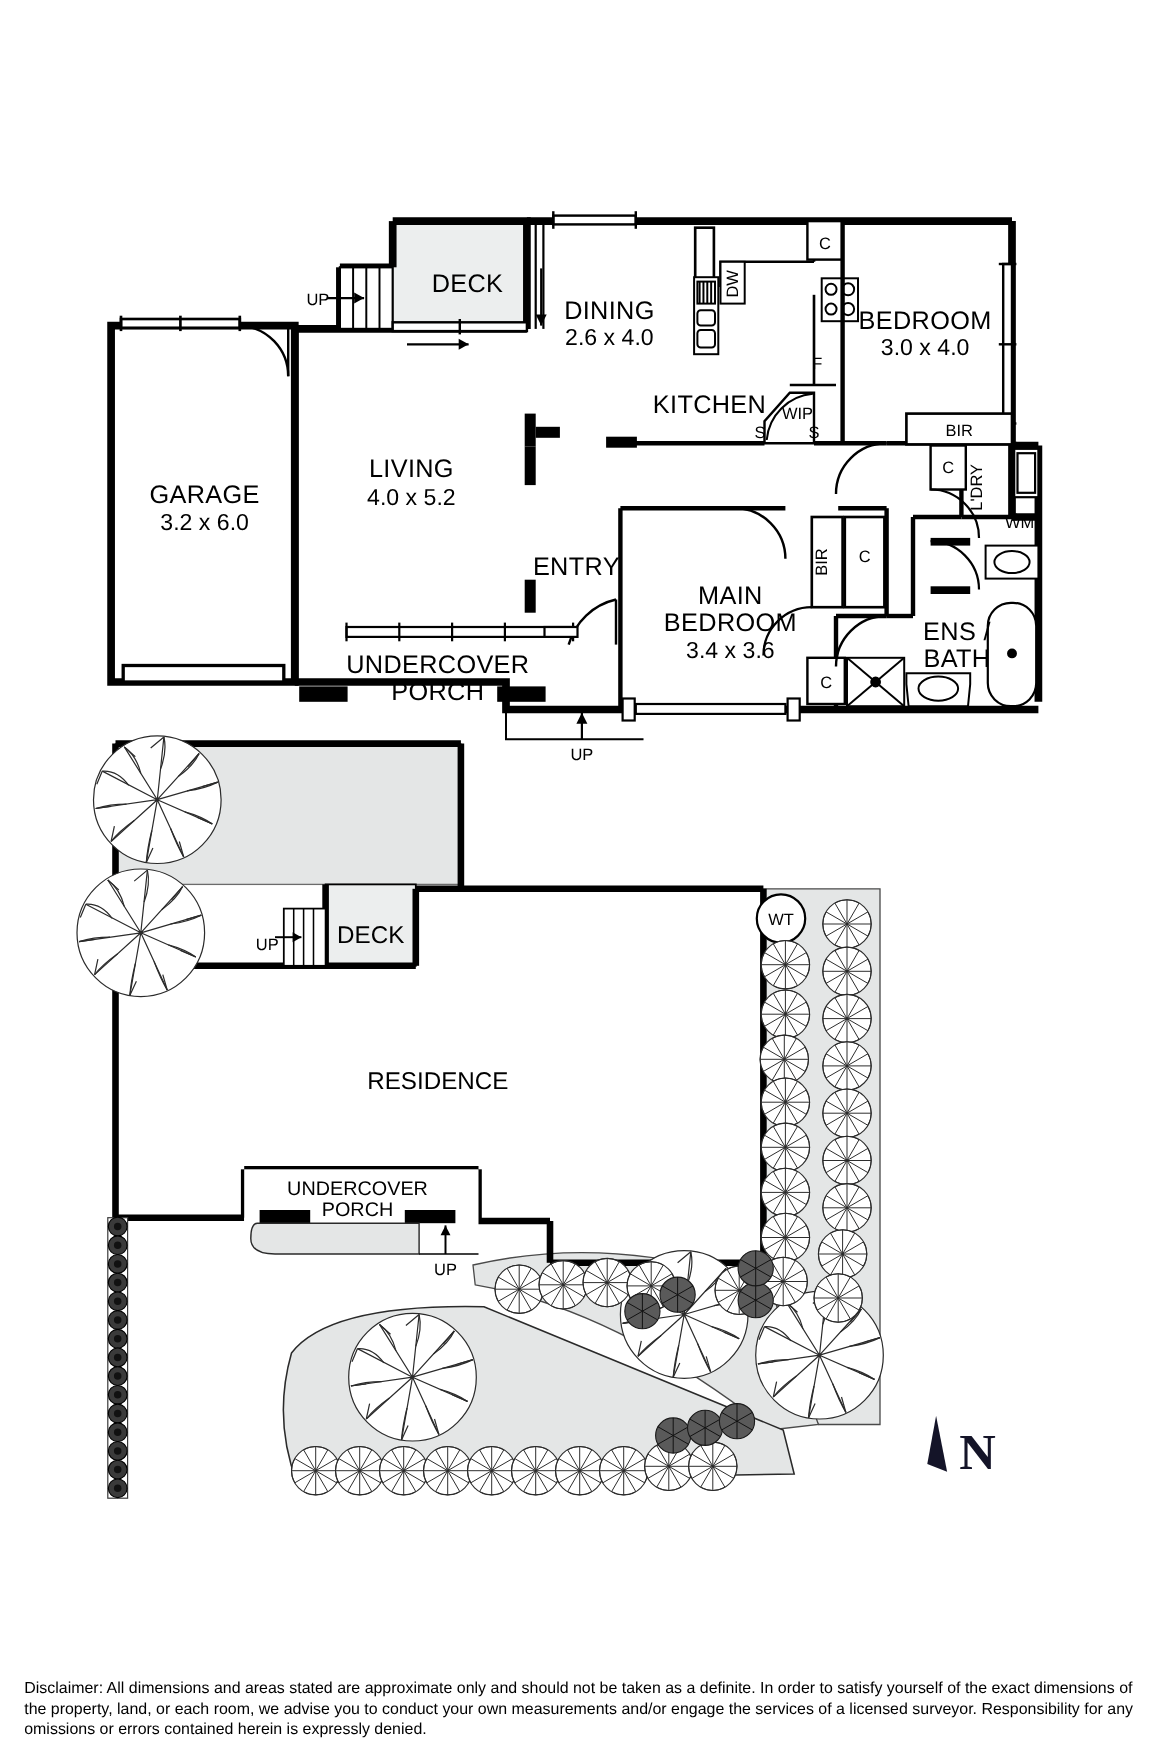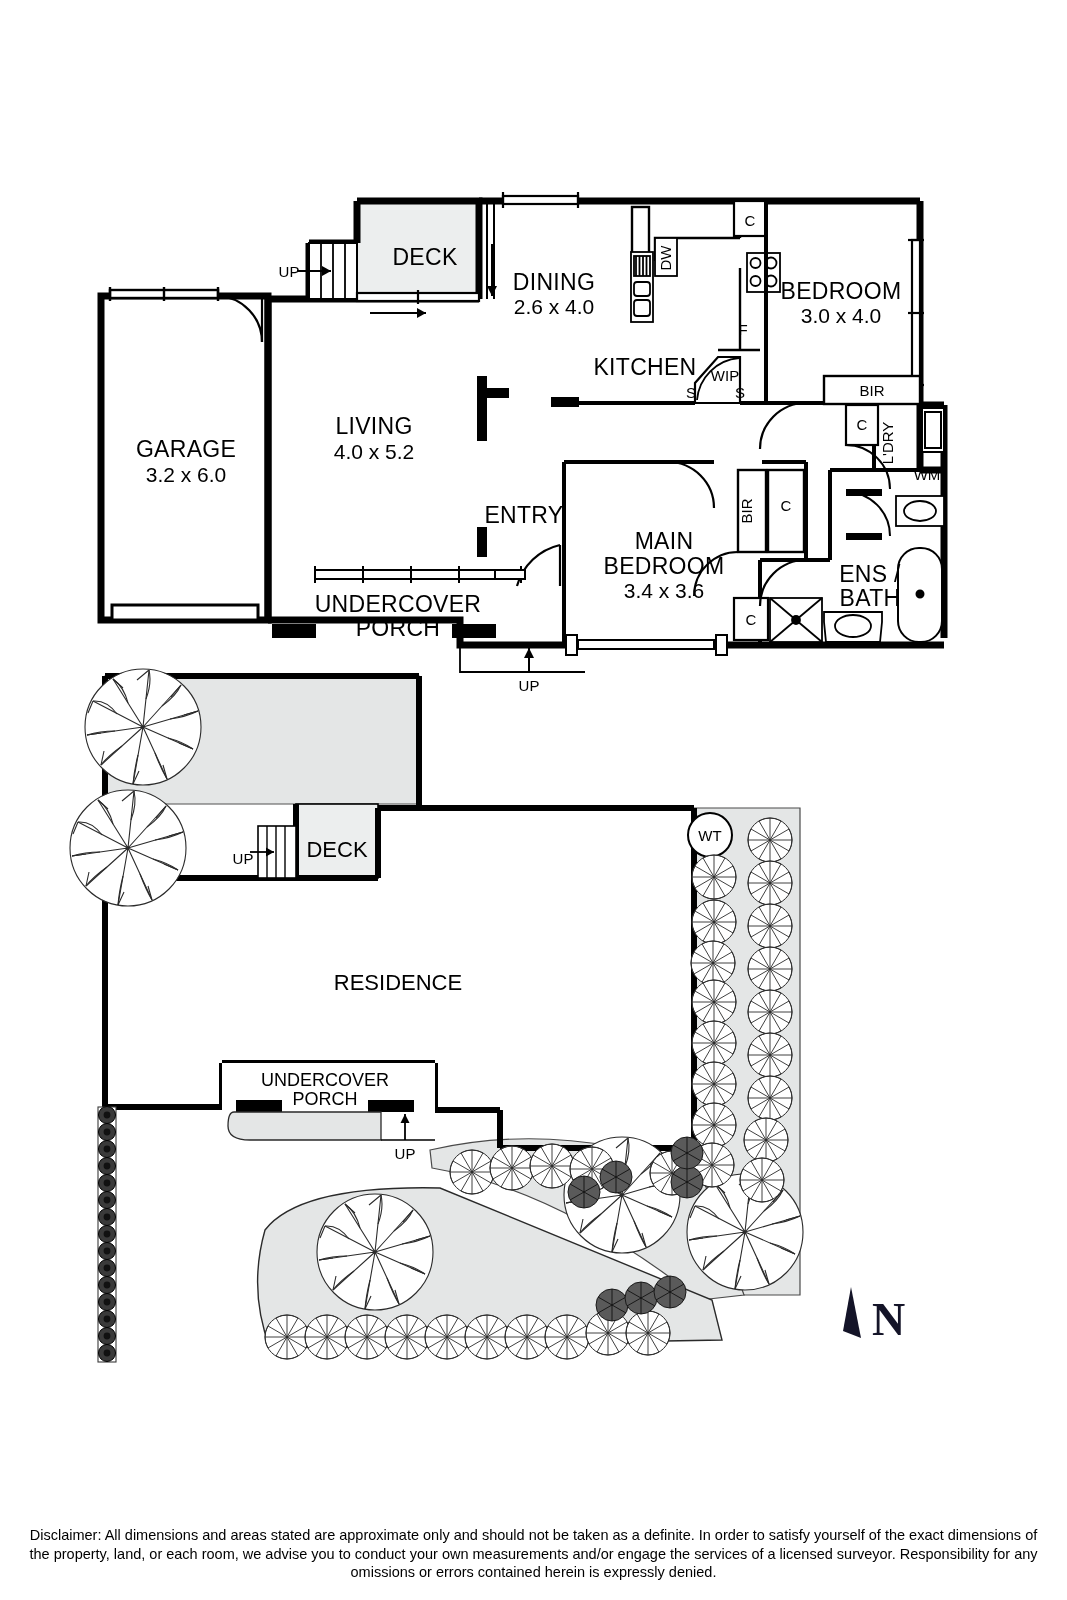--- a/index.html
+++ b/index.html
@@ -9,21 +9,21 @@
   }
   #sheet{position:absolute;inset:0;}
   svg{display:block;}
   .lbl{font-family:"Liberation Sans", sans-serif;fill:#000;}
   .room-name{font-size:23px;letter-spacing:0.3px;}
   .room-dim{font-size:21px;}
   .small-lbl{font-size:15px;}
   .site-name{font-size:22px;}
   .disclaimer{
     position:absolute;left:0;right:0;bottom:18px;
-    text-align:center;font-size:14.5px;line-height:1.28;
+    font-size:14.5px;line-height:1.28;
     font-family:"Liberation Sans", sans-serif;color:#000;
     padding:0 22px;
   }
 </style>
 </head>
 <body>
 
 <div id="sheet">
 
 <svg width="1067" height="1600" viewBox="0 0 1067 1600" xmlns="http://www.w3.org/2000/svg">

